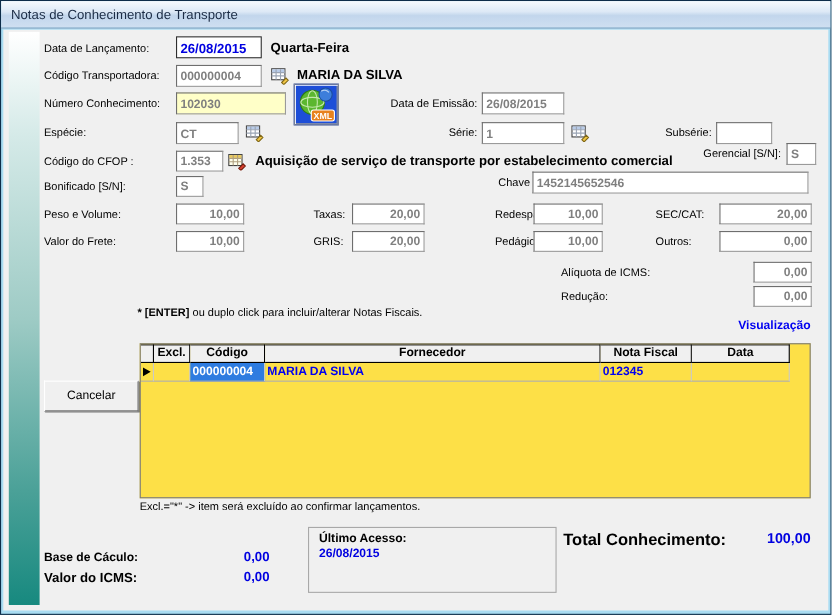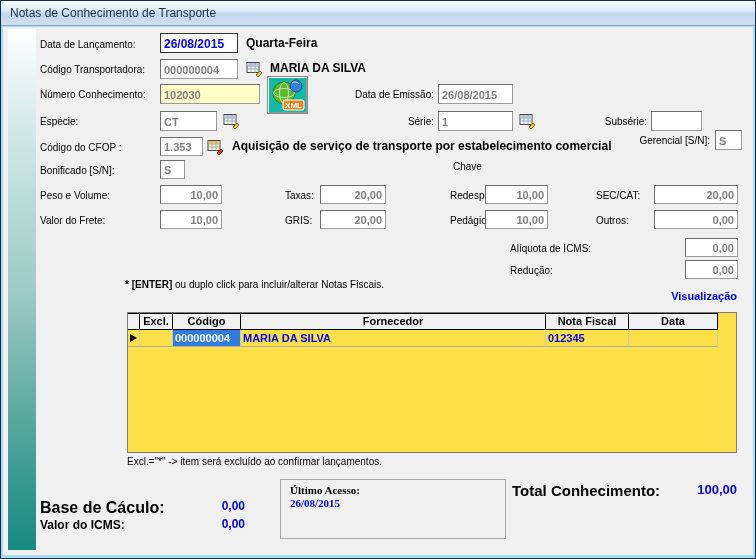--- a/index.html
+++ b/index.html
@@ -39,21 +39,21 @@
     background:#fff; padding:1px 3px 0 3px;
     border:1px solid #9a9a9a; border-top-color:#6e6e6e; border-left-color:#6e6e6e;
     outline:none;
   }
   .inp.num { text-align:right; height:19px; }
   .inp.focused { color:#0000e0; font-size:12px; border:1px solid #2f2f2f; }
   .inp.yellow { background:#ffffc8; }
 
   .lookup { position:absolute; width:18px; height:17px; border:none; background:transparent; padding:0; cursor:pointer; }
   .xmlbtn {
-    position:absolute; background:#14b8a6; cursor:pointer;
+    position:absolute; background:#1d4ed8; cursor:pointer;
     border:1px solid #8a8a8a;
     box-shadow: inset 1px 1px 0 #ffffff, inset -1px -1px 0 #9a9a9a;
     display:flex; align-items:center; justify-content:center;
   }
 
   .btn {
     position:absolute; font:11px "Liberation Sans", sans-serif; color:#000;
     background:#f0f0f0; cursor:pointer;
     border:1px solid; border-color:#ffffff #6d6d6d #6d6d6d #ffffff;
     box-shadow:1px 1px 0 rgba(0,0,0,.5);
@@ -71,21 +71,21 @@
   .dcell {
     height:17px; font-weight:bold; font-size:11px; line-height:16px; padding:0 2px;
     border-right:1px solid #c9c9c9; border-bottom:1px solid #aeaeae;
     overflow:hidden; white-space:nowrap;
   }
   .dcell.sel { background:#2e7ce0; color:#fff; }
   .dcell.bluetxt { color:#0000f0; }
   .ind { display:flex; align-items:center; justify-content:center; padding:0; }
   .tri { width:0; height:0; border-left:7px solid #000; border-top:4px solid transparent; border-bottom:4px solid transparent; }
 
-  .lastbox { position:absolute; border:1px solid #a8a8a8; padding:4px 9px;font-family:Liberation Serif, serif; }
+  .lastbox { position:absolute; border:1px solid #a8a8a8; padding:4px 9px; }
   .lastbox .line { font-size:11px; line-height:13px; }
   .bb { color:#0000e0; font-weight:bold; }
 </style>
 </head>
 <body>
 
 <div class="window">
   <div class="titlebar">
     <span class="title-text">Notas de Conhecimento de Transporte</span>
   </div>
@@ -170,20 +170,21 @@
         <path d="M10 15 L14 11 L16 13 L12 17 Z" fill="#d84030" stroke="#701808"></path>
       </svg>
     </button>
     <div class="lbl blbl" style="left:229px;top:113px;font-size:12px">Aquisição de serviço de transporte por estabelecimento comercial</div>
     <div class="lbl rlbl" style="left:607px;top:107px;width:100px">Gerencial [S/N]:</div>
     <input class="inp" style="left: 712px; top: 103px; width: 27px;" readonly="" value="S">
 
     <div class="lbl" style="left:37px;top:137px">Bonificado [S/N]:</div>
     <input class="inp" style="left: 157px; top: 133px; width: 25px; height: 19px;" readonly="" value="S">
     <div class="lbl" style="left:450px;top:133px">Chave</div>
+    <input class="inp" style="left: 481px; top: 129px; width: 251px;" readonly="" value="1452145652546">
 
     <div class="lbl" style="left:37px;top:162px">Peso e Volume:</div>
     <input class="inp num" style="left: 157px; top: 158px; width: 62px;" readonly="" value="10,00">
     <div class="lbl" style="left:282px;top:162px">Taxas:</div>
     <input class="inp num" style="left: 317px; top: 158px; width: 66px;" readonly="" value="20,00">
     <div class="lbl" style="left:447px;top:162px">Redespacho:</div>
     <input class="inp num" style="left: 482px; top: 158px; width: 63px;" readonly="" value="10,00">
     <div class="lbl" style="left:593px;top:162px">SEC/CAT:</div>
     <input class="inp num" style="left: 651px; top: 158px; width: 84px;" readonly="" value="20,00">
 
@@ -218,24 +219,25 @@
             <span class="tri"></span>
           </div>
         <div class="dcell" style="width:33px"></div>
         <div class="dcell sel" style="width:68px">000000004</div>
         <div class="dcell bluetxt" style="width:305px">MARIA DA SILVA</div>
         <div class="dcell bluetxt" style="width:83px">012345</div>
         <div class="dcell" style="width:89px"></div>
       </div>
     </div>
 
+    <button class="btn" style="left:37px;top:319px;width:86px;height:28px">Cancelar</button>
 
     <div class="lbl" style="left:124px;top:428px">Excl.="*"  -&gt; item será excluído ao confirmar lançamentos.</div>
 
-    <div class="lbl blbl" style="left:37px;top:474px;font-size:16px">Base de Cáculo:</div>
+    <div class="lbl blbl" style="left:37px;top:474px;font-size:11px">Base de Cáculo:</div>
     <div class="lbl rlbl bluev" style="left:142px;top:473px;width:100px;font-size:12px">0,00</div>
     <div class="lbl blbl" style="left:37px;top:492px;font-size:12px">Valor do ICMS:</div>
     <div class="lbl rlbl bluev" style="left:142px;top:491px;width:100px;font-size:12px">0,00</div>
 
     <div class="lastbox" style="left:277px;top:452px;width:226px;height:60px">
       <div class="line blbl">Último Acesso:</div>
       <div class="line bb">26/08/2015</div>
     </div>
 
     <div class="lbl blbl" style="left:509px;top:457px;font-size:15px">Total  Conhecimento:</div>

